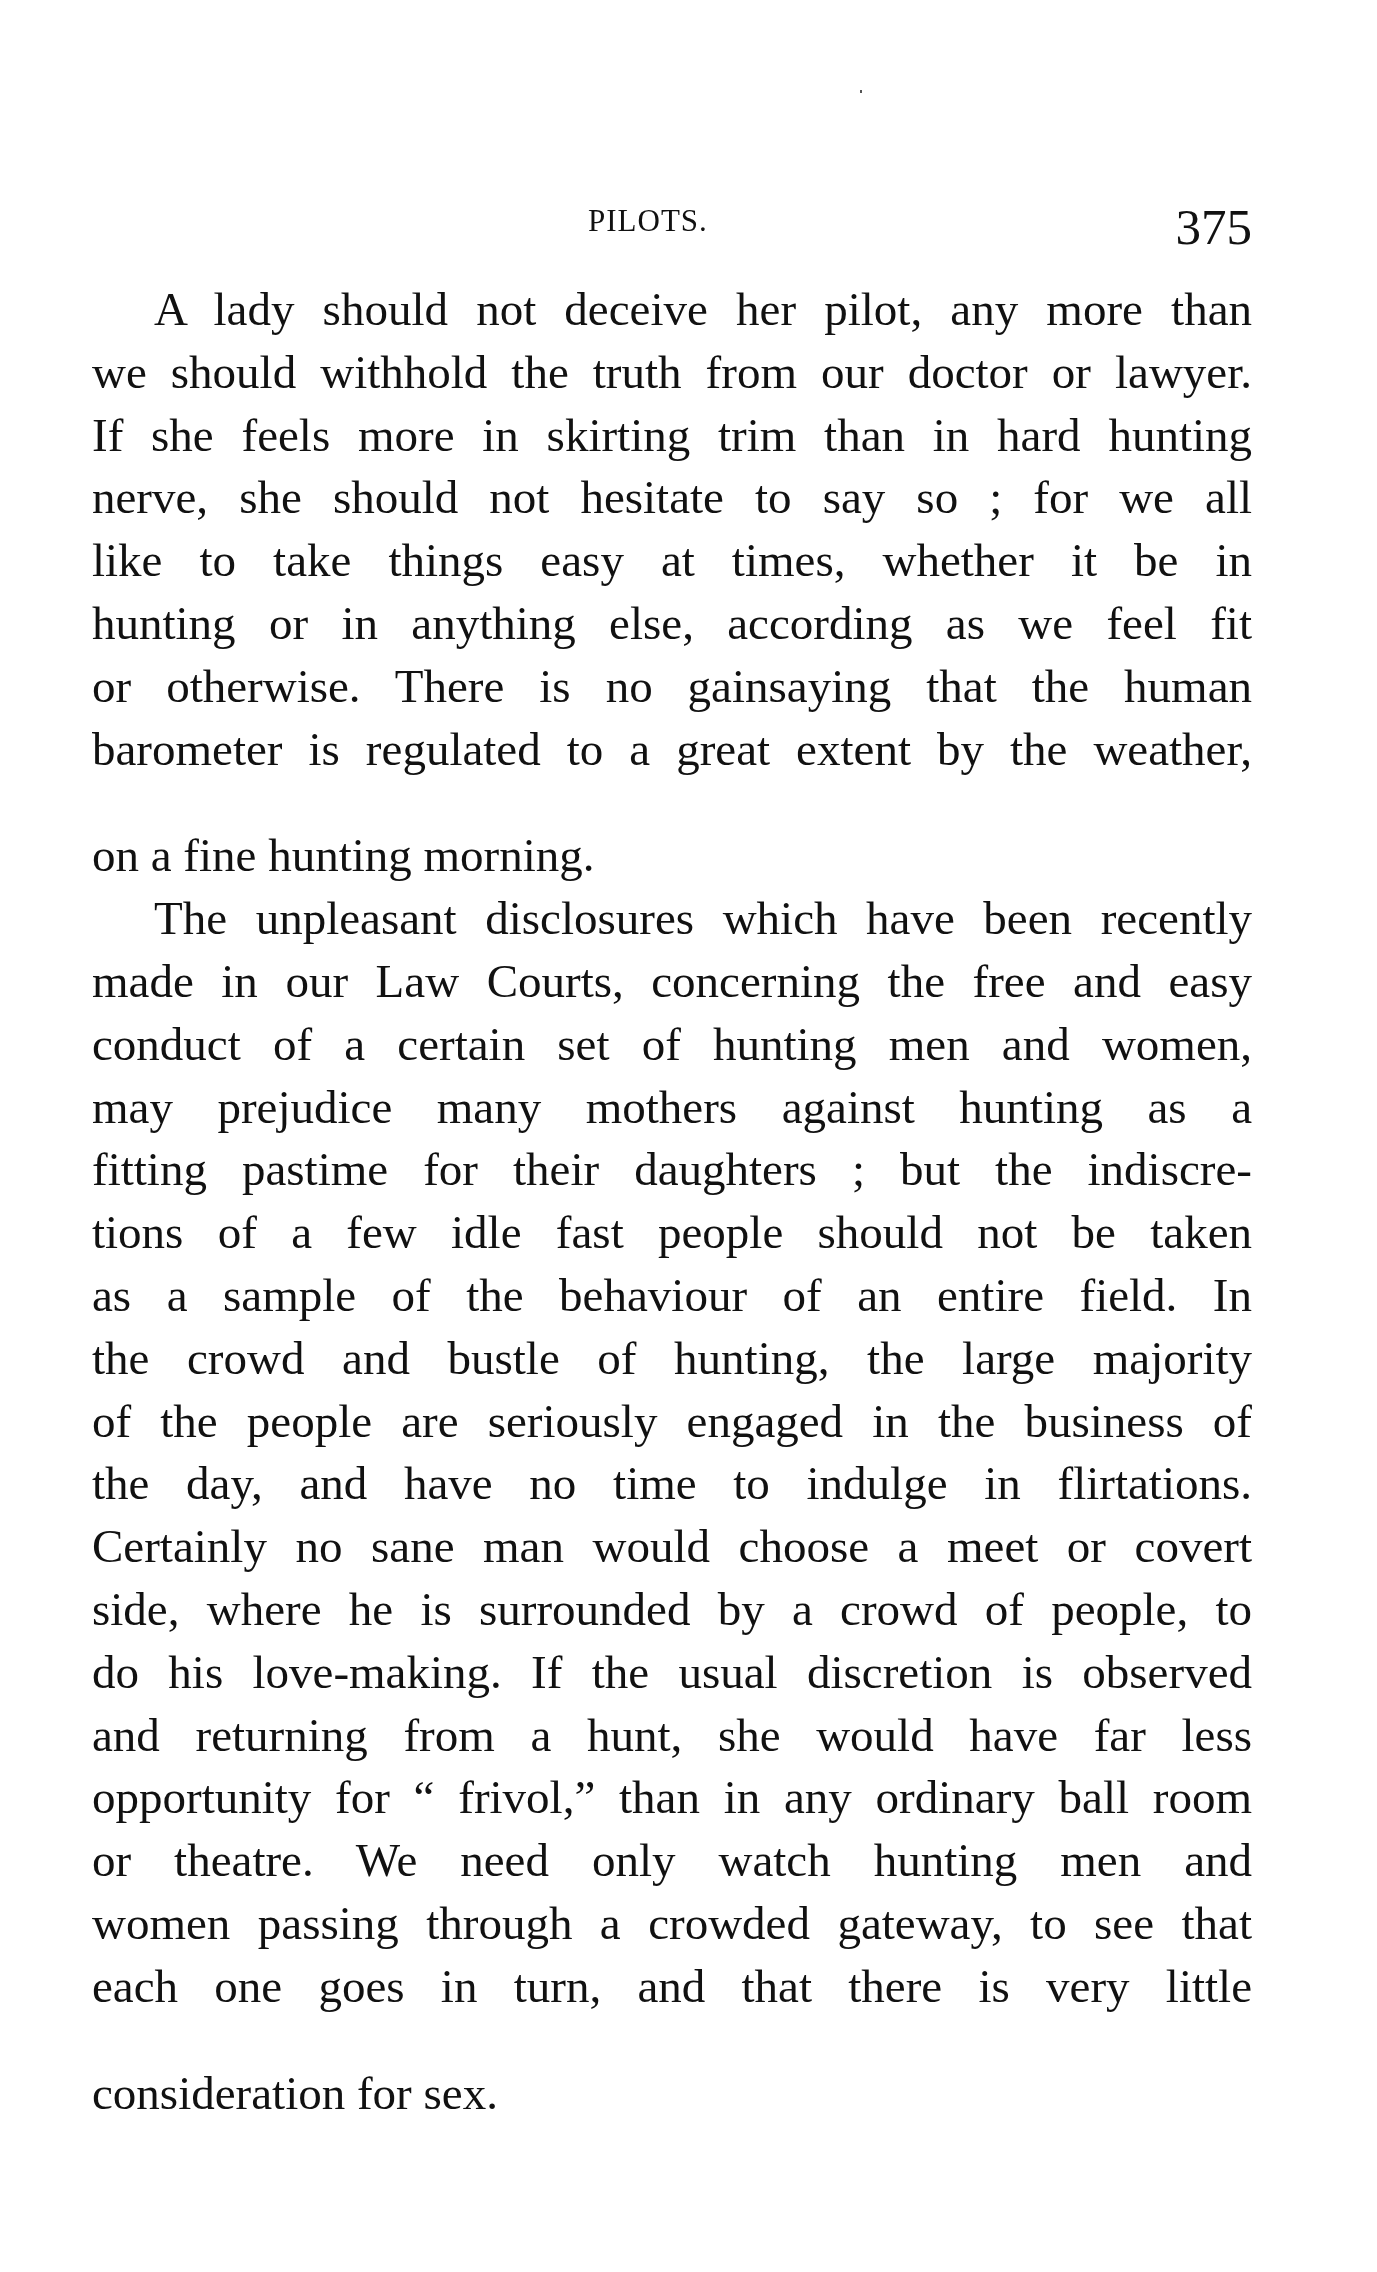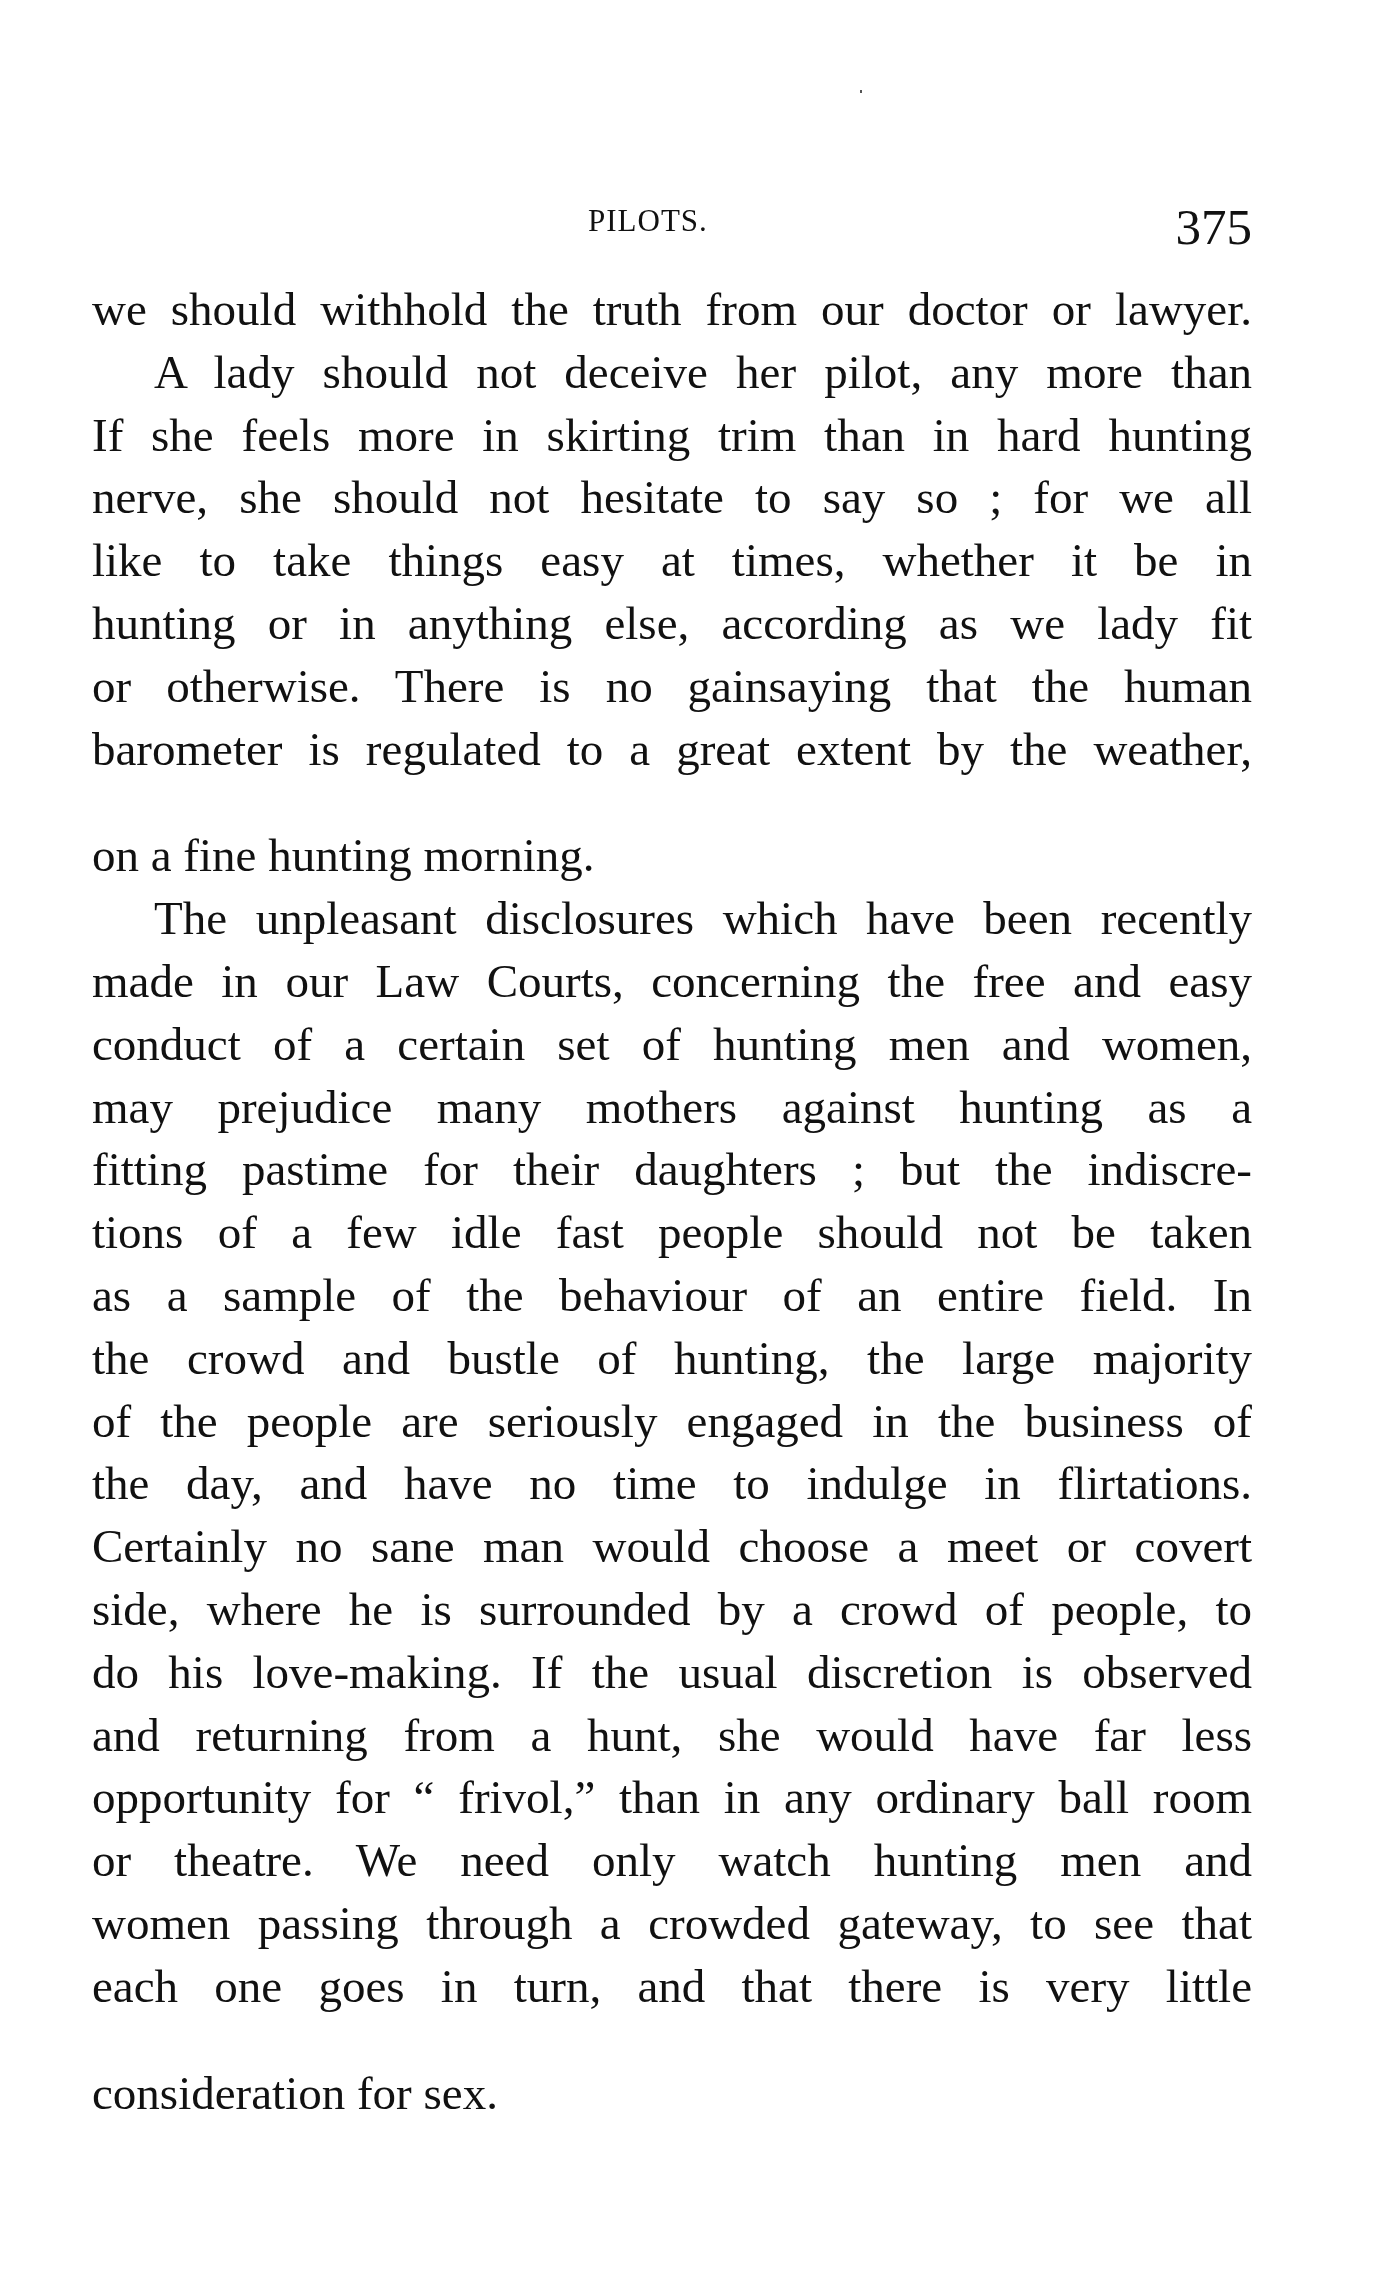--- a/index.html
+++ b/index.html
@@ -20,26 +20,26 @@
 
 <div class="speck"></div>
 
 <div class="running-head">
   <span class="running-title">PILOTS.</span>
   <span class="page-number">375</span>
 </div>
 
 <div class="body-text">
   <div class="paragraph">
+    <span class="line indent">A lady should not deceive her pilot, any more than</span>
     <span class="line">we should withhold the truth from our doctor or lawyer.</span>
-    <span class="line indent">A lady should not deceive her pilot, any more than</span>
     <span class="line">If she feels more in skirting trim than in hard hunting</span>
     <span class="line">nerve, she should not hesitate to say so ; for we all</span>
     <span class="line">like to take things easy at times, whether it be in</span>
-    <span class="line">hunting or in anything else, according as we lady fit</span>
+    <span class="line">hunting or in anything else, according as we feel fit</span>
     <span class="line">or otherwise. There is no gainsaying that the human</span>
     <span class="line">barometer is regulated to a great extent by the weather,</span>
     <span class="line last">on a fine hunting morning.</span>
   </div>
   <div class="paragraph">
     <span class="line indent">The unpleasant disclosures which have been recently</span>
     <span class="line">made in our Law Courts, concerning the free and easy</span>
     <span class="line">conduct of a certain set of hunting men and women,</span>
     <span class="line">may prejudice many mothers against hunting as a</span>
     <span class="line">fitting pastime for their daughters ; but the indiscre-</span>

